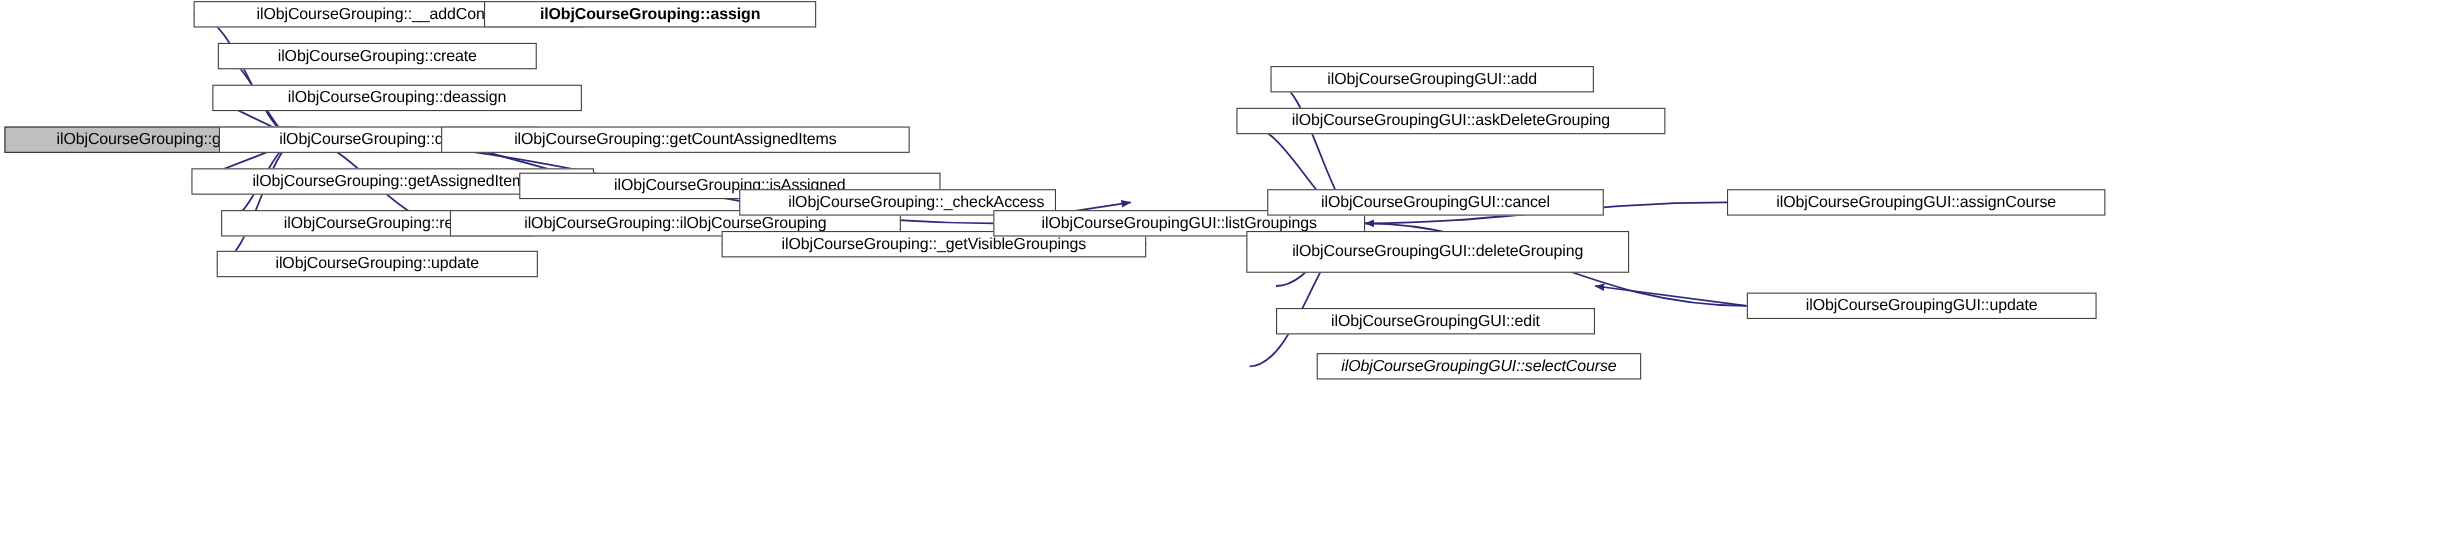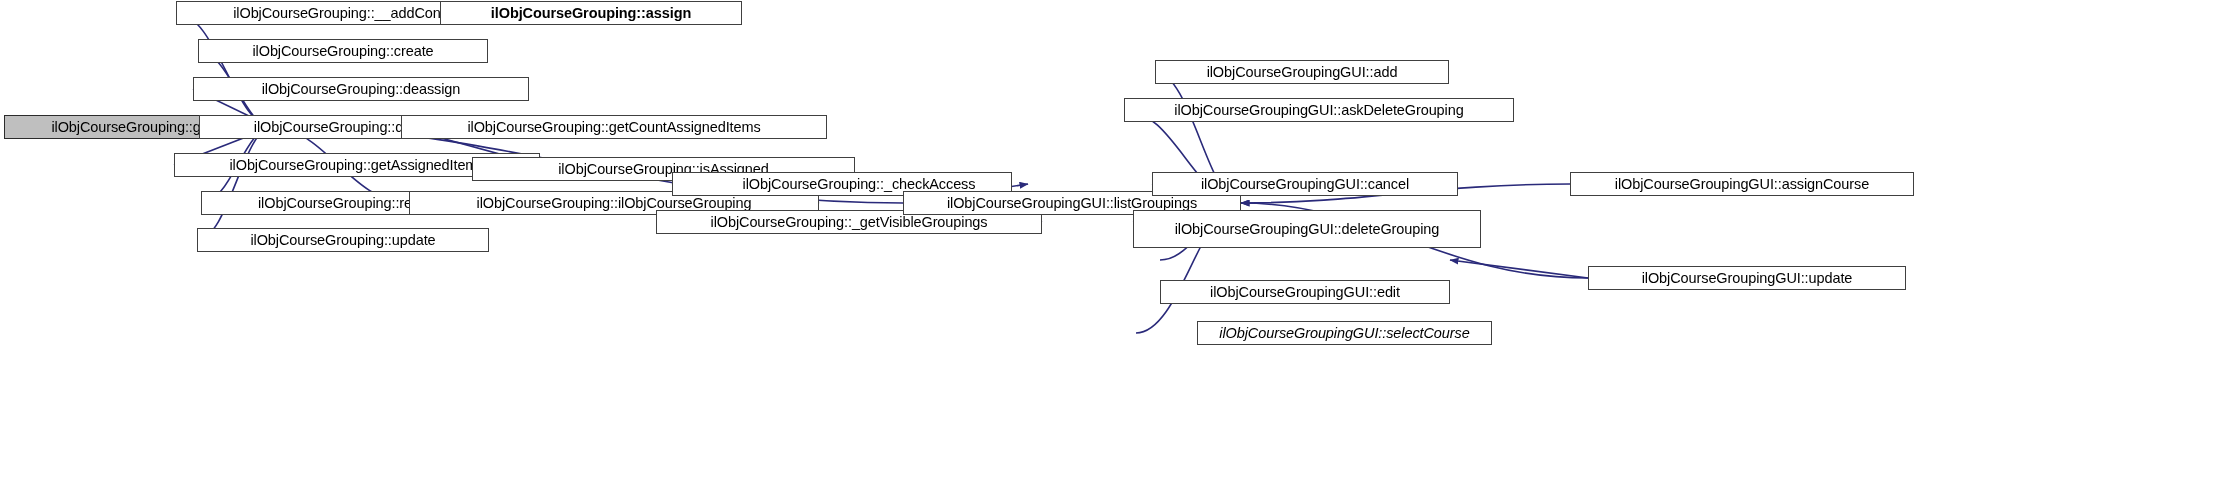--- a/index.html
+++ b/index.html
@@ -109,21 +109,21 @@
       </div>
       <div class="node" style="left: 428px; top: 157px; width: 383px; height: 24px; margin-left: 44px;">
         <span>ilObjCourseGrouping::isAssigned</span>
       </div>
       <div class="node" style="left: 201px; top: 191px; width: 284px; height: 24px;">
         <span>ilObjCourseGrouping::read</span>
       </div>
       <div class="node" style="left: 409px; top: 191px; width: 410px; height: 24px;">
         <span>ilObjCourseGrouping::ilObjCourseGrouping</span>
       </div>
-      <div class="node" style="left: 672px; top: 172px; width: 340px; height: 24px; padding-left: 41px;">
+      <div class="node" style="left: 672px; top: 172px; width: 288px; height: 24px; padding-left: 41px;">
         <span>ilObjCourseGrouping::_checkAccess</span>
       </div>
       <div class="node" style="left: 656px; top: 210px; width: 386px; height: 24px;">
         <span>ilObjCourseGrouping::_getVisibleGroupings</span>
       </div>
       <div class="node" style="left: 197px; top: 228px; width: 292px; height: 24px;">
         <span>ilObjCourseGrouping::update</span>
       </div>
       <div class="node" style="left: 903px; top: 191px; width: 338px; height: 24px;">
         <span>ilObjCourseGroupingGUI::listGroupings</span>

